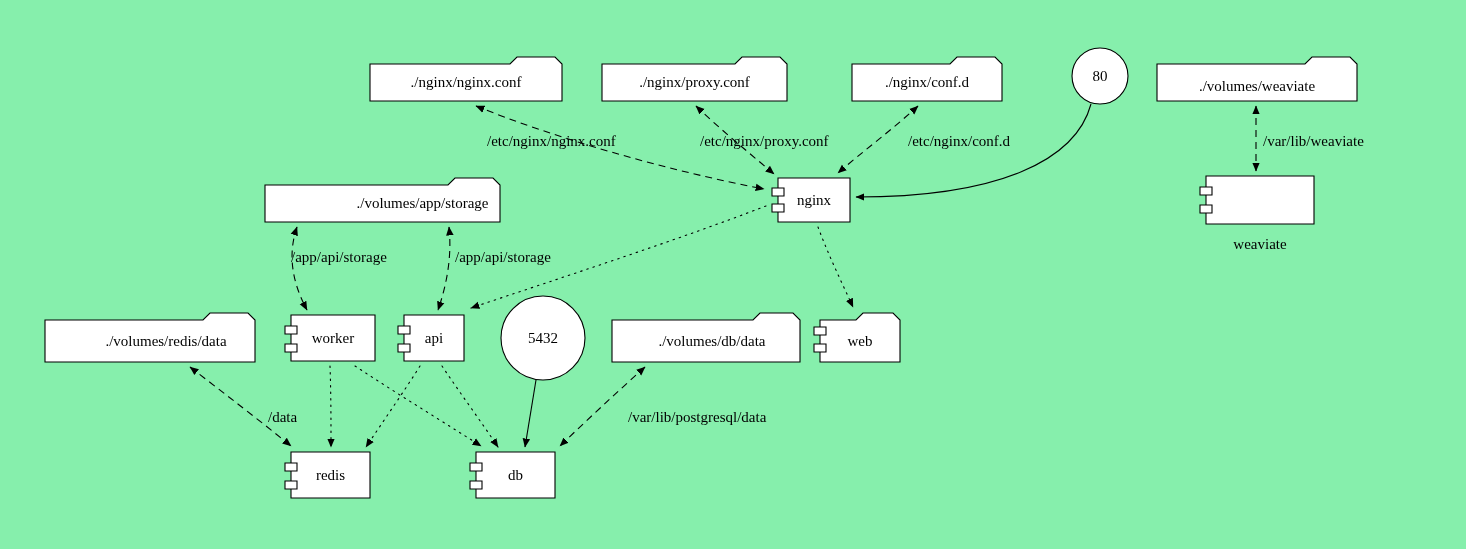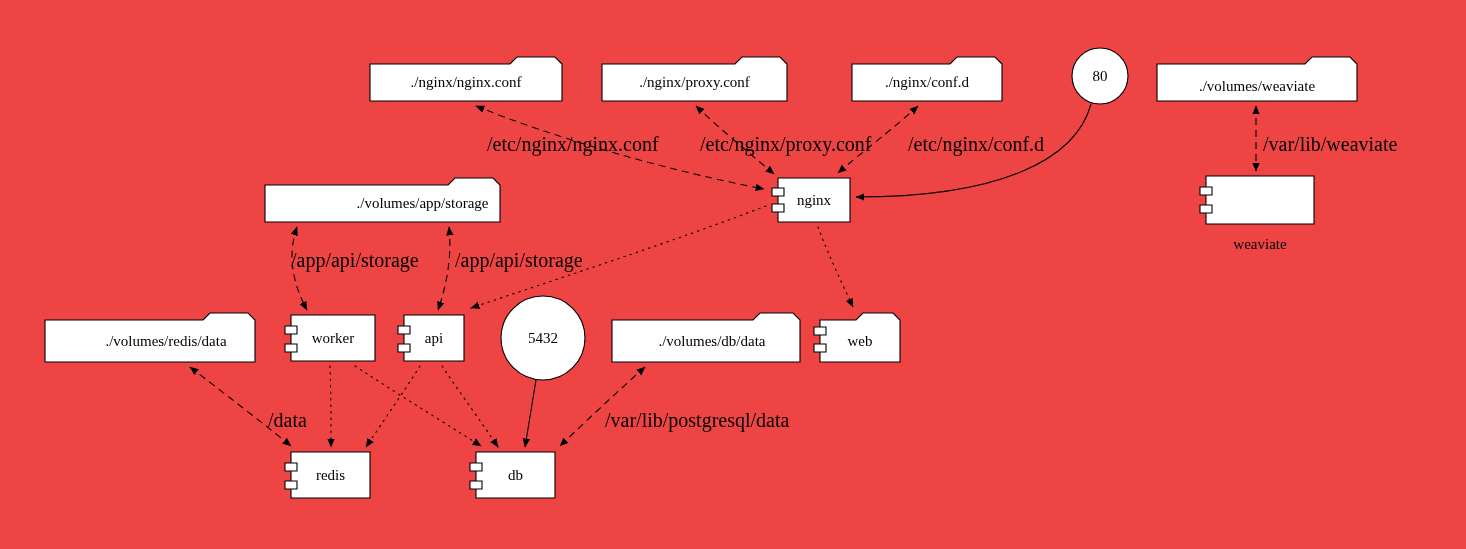--- a/index.html
+++ b/index.html
@@ -4,42 +4,42 @@
 <style>
   html, body {
     margin: 0;
     padding: 0;
     background: #ffffff;
   }
   .canvas {
     position: relative;
     width: 1466px;
     height: 549px;
-    background: #ef4444;
+    background: #86efac;
     font-family: "Liberation Serif", "DejaVu Serif", serif;
     color: #000000;
     overflow: hidden;
   }
   .canvas svg {
     position: absolute;
     left: 0;
     top: 0;
   }
   .nlabel {
     position: absolute;
     display: flex;
     align-items: center;
     justify-content: center;
     font-size: 15px;
     white-space: nowrap;
     pointer-events: none;
   }
   .elabel {
     position: absolute;
-    font-size: 20px;
+    font-size: 15px;
     white-space: nowrap;
     pointer-events: none;
   }
   path, rect, circle { vector-effect: non-scaling-stroke; }
 </style>
 </head>
 <body>
 
 <div class="canvas">
 
@@ -132,15 +132,15 @@
   <div class="nlabel" style="left:291px; top:452px; width:79px; height:46px;">redis</div>
   <div class="nlabel" style="left:476px; top:452px; width:79px; height:46px;">db</div>
 
   <div class="elabel" style="left:487px; top:133px;">/etc/nginx/nginx.conf</div>
   <div class="elabel" style="left:700px; top:133px;">/etc/nginx/proxy.conf</div>
   <div class="elabel" style="left:908px; top:133px;">/etc/nginx/conf.d</div>
   <div class="elabel" style="left:1263px; top:133px;">/var/lib/weaviate</div>
   <div class="elabel" style="left:291px; top:249px;">/app/api/storage</div>
   <div class="elabel" style="left:455px; top:249px;">/app/api/storage</div>
   <div class="elabel" style="left:268px; top:409px;">/data</div>
-  <div class="elabel" style="left:605px; top:409px;">/var/lib/postgresql/data</div>
+  <div class="elabel" style="left:628px; top:409px;">/var/lib/postgresql/data</div>
 
 </div>
 
 </body></html>

